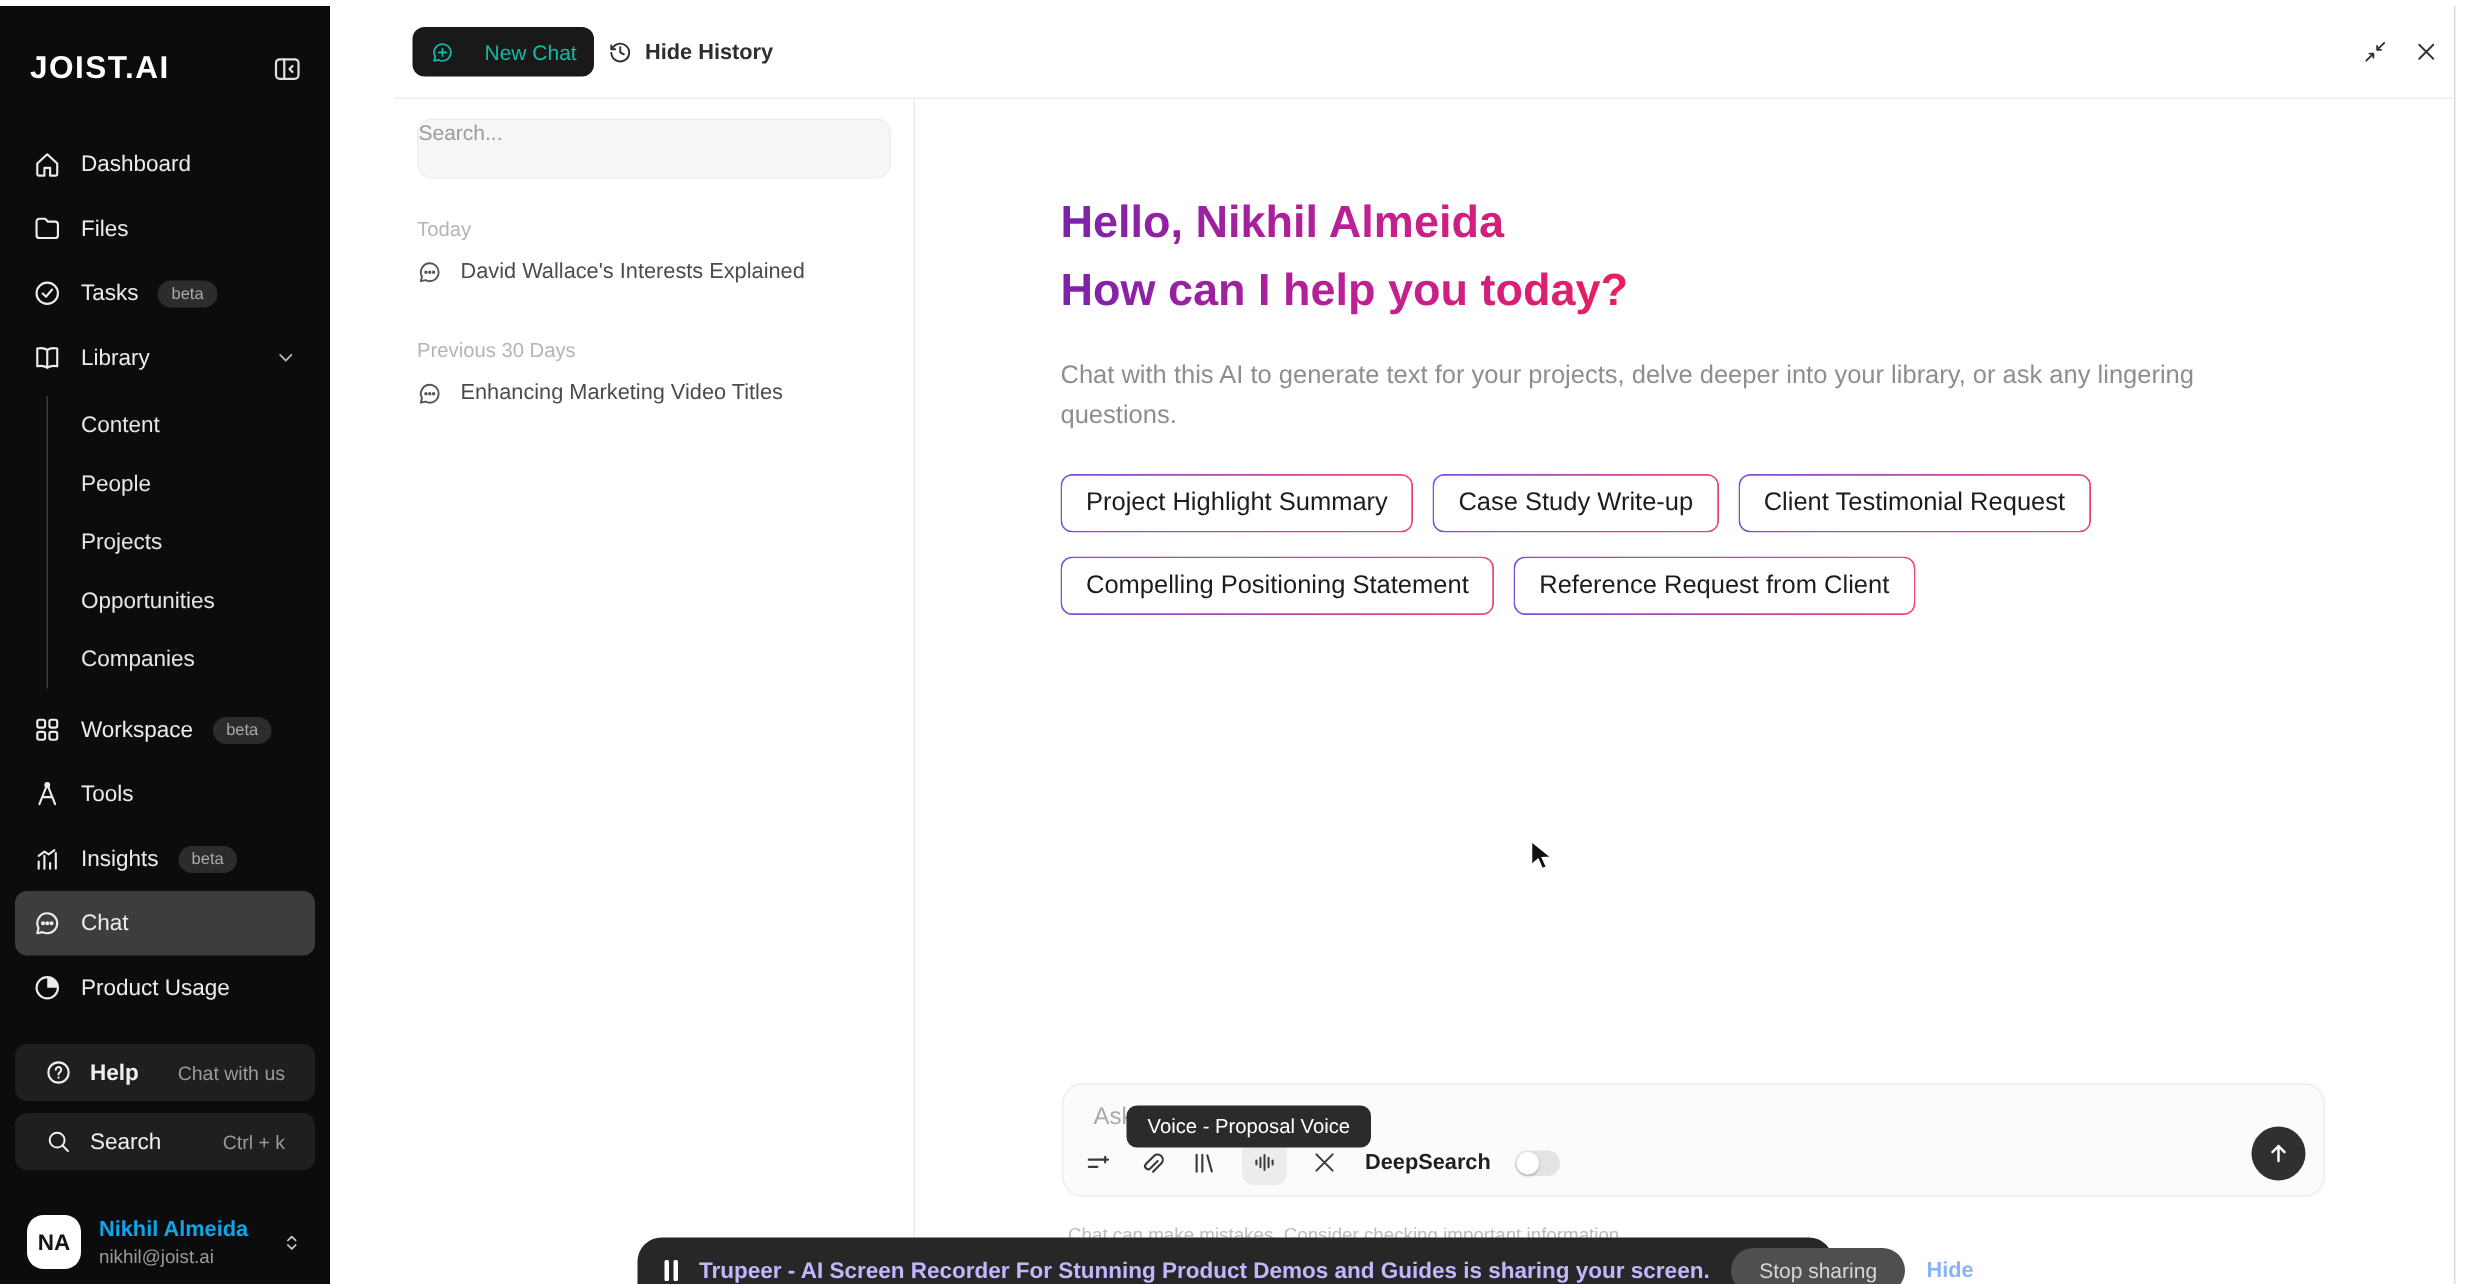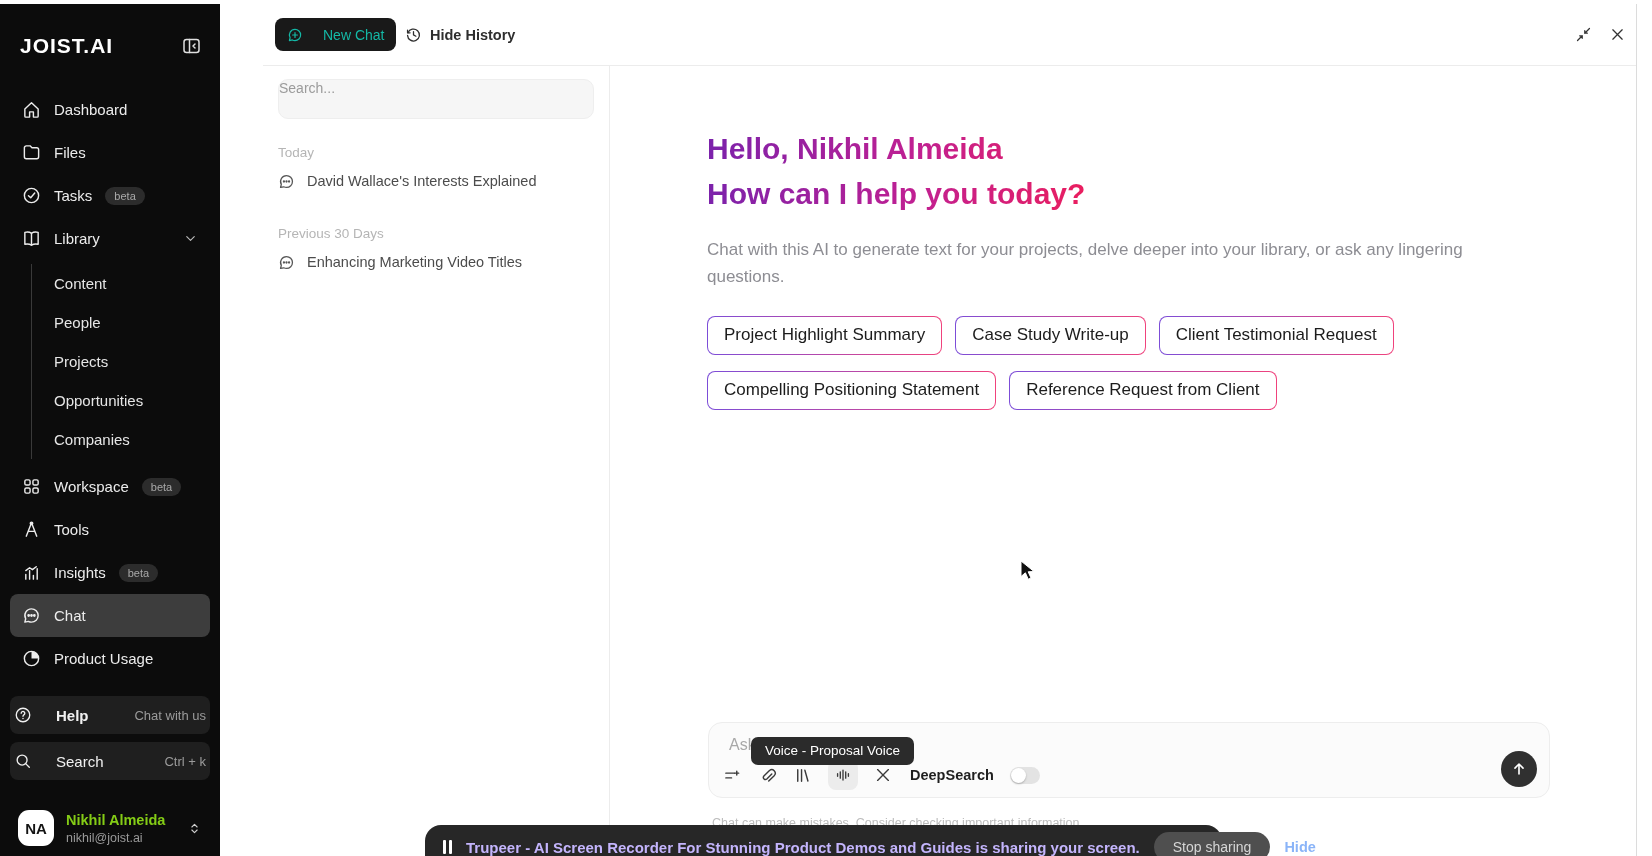--- a/index.html
+++ b/index.html
@@ -15,26 +15,26 @@
   .logo { font-size:21px; font-weight:700; letter-spacing:1px; color:#fff; }
   .collapse-btn { color:#e0e0e0; display:flex; }
   .nav { padding:0 10px; }
   .nav-item { height:43px; border-radius:8px; display:flex; align-items:center; gap:13px; padding:0 12px; font-size:15px; color:#ececec; }
   .nav-item.active { background:#3d3d3d; }
   .nav-item svg { flex:0 0 auto; }
   .badge { background:#2c2c2c; color:#a9a9a9; font-size:11px; padding:3px 9px; border-radius:10px; }
   .lib-children { margin:4px 0 2px 21px; border-left:1px solid #3a3a3a; }
   .lib-child { height:39px; display:flex; align-items:center; padding-left:22px; font-size:15px; color:#e6e6e6; }
   .chev-right { margin-left:auto; color:#bdbdbd; display:flex; }
-  .util-row { margin:16px 10px 0; background:#1f1f1f; border-radius:8px; height:38px; display:flex; align-items:center; gap:24px; padding:0 4px; font-size:15px; font-weight:600; color:#f0f0f0; }
+  .util-row { margin:16px 10px 0; background:#1f1f1f; border-radius:8px; height:38px; display:flex; align-items:center; gap:12px; padding:0 20px; font-size:15px; font-weight:600; color:#f0f0f0; }
   .util-row.second { margin-top:8px; font-weight:400; }
   .util-hint { margin-left:auto; color:#9b9b9b; font-size:13px; font-weight:400; }
   .profile { position:absolute; left:10px; right:10px; bottom:10px; display:flex; align-items:center; gap:12px; padding:0 8px;margin-top:24px; }
   .avatar { width:36px; height:36px; background:#fff; color:#141414; border-radius:11px; display:flex; align-items:center; justify-content:center; font-size:15px; font-weight:700; }
-  .p-name { font-size:14.5px; font-weight:600; color:#84cc16; line-height:19px; }
+  .p-name { font-size:14.5px; font-weight:600; color:#0ea5e9; line-height:19px; }
   .p-email { font-size:12.5px; color:#9a9a9a; line-height:16px; }
   .p-chev { margin-left:auto; color:#cfcfcf; display:flex; }
   svg.ic { stroke:currentColor; fill:none; stroke-width:1.5; stroke-linecap:round; stroke-linejoin:round; }
 
   
   .topbar { position:absolute; left:263px; top:4px; height:62px; width:1373px; background:#fff; border-bottom:1px solid #ececec; }
   .newchat-btn { position:absolute; left:12px; top:14px; height:33px; background:#191919; border-radius:8px; color:#14b8a6; font-size:14px; display:flex; align-items:center; gap:20px; padding:0 12px; }
   .hidehistory-btn { position:absolute; left:142px; top:14px; height:33px; display:flex; align-items:center; gap:8px; font-size:14.5px; color:#2e2e2e; font-weight:600; }
   .minimize-btn { position:absolute; right:44px; top:22px; color:#333; display:flex; }
   .close-btn { position:absolute; right:10px; top:22px; color:#333; display:flex; }

